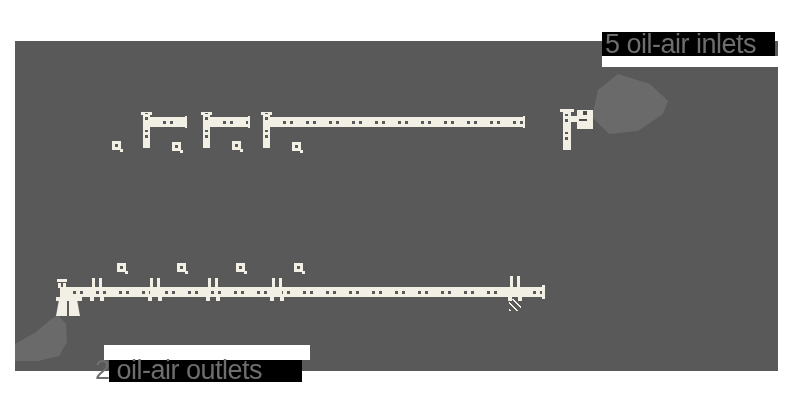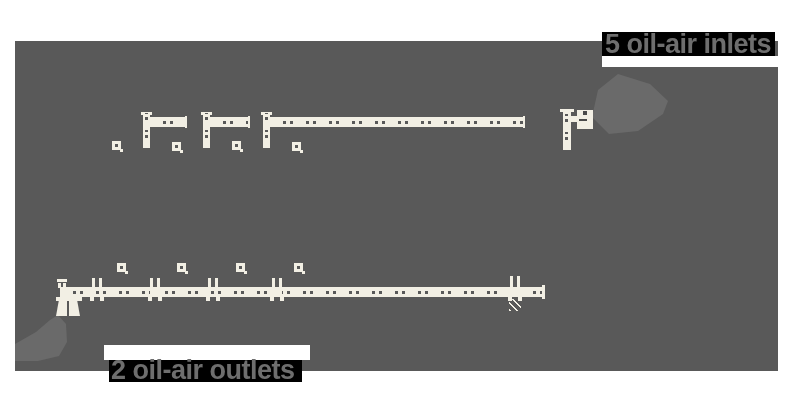--- a/index.html
+++ b/index.html
@@ -19,28 +19,28 @@
   .nozzle{width:9px;height:9px;background:var(--pipe);}
   .nozzle::after{content:"";position:absolute;left:3px;top:3px;width:3px;height:3px;background:var(--panel);}
   .nozzle::before{content:"";position:absolute;right:-2px;bottom:-2px;width:3px;height:3px;background:var(--pipe);}
   .leg-l{background:var(--pipe);clip-path:polygon(25% 0,100% 0,100% 100%,0 100%);}
   .leg-r{background:var(--pipe);clip-path:polygon(0 0,75% 0,100% 100%,0 100%);}
   .hatch{background:repeating-linear-gradient(45deg,var(--pipe) 0 2px,transparent 2px 5px);}
   .feed-block{background:var(--pipe);}
   .feed-block::before{content:"";position:absolute;left:6px;top:1px;width:4px;height:4px;background:var(--darkdetail);}
   .feed-block::after{content:"";position:absolute;left:2px;top:9px;width:8px;height:2px;background:var(--darkdetail);}
   .label-bar{position:absolute;z-index:4;}
-  .label-text{position:absolute;z-index:5;font-weight:bold;font-size:27px;line-height:25px;
+  .label-text{position:absolute;z-index:5;font-weight:normal;font-size:27px;line-height:25px;
     letter-spacing:-0.5px;white-space:nowrap;color:var(--labeltext);}
   .lbl-inlets-black{left:602px;top:32px;width:173px;height:24px;background:var(--labelblack);}
   .lbl-inlets-white{left:602px;top:56px;width:177px;height:11px;background:var(--labelwhite);}
   .lbl-inlets-text{left:605px;top:32px;}
   .lbl-outlets-white{left:104px;top:345px;width:206px;height:15px;background:var(--labelwhite);}
   .lbl-outlets-black{left:109px;top:360px;width:193px;height:22px;background:var(--labelblack);}
-  .lbl-outlets-text{left:95px;top:358px;margin-left:16px;}
+  .lbl-outlets-text{left:95px;top:358px;}
 </style>
 </head>
 <body>
 
 <div class="page">
   <div class="panel" id="panel" style="left: 15px; top: 41px; width: 763px; height: 330px; background: rgb(89, 89, 89);"></div>
   <svg class="blob-svg" id="blob-svg" width="800" height="410">
     <polygon id="blob-top-right" points="618,74 650,84 668,101 663,114 638,131 609,134 592,117 598,90" fill="#6a6a6a"></polygon>
     <polygon id="blob-bottom-left" points="58,315 66,324 67,342 59,356 38,361 15,361 15,344 36,332 50,320" fill="#6a6a6a"></polygon>
   </svg>

